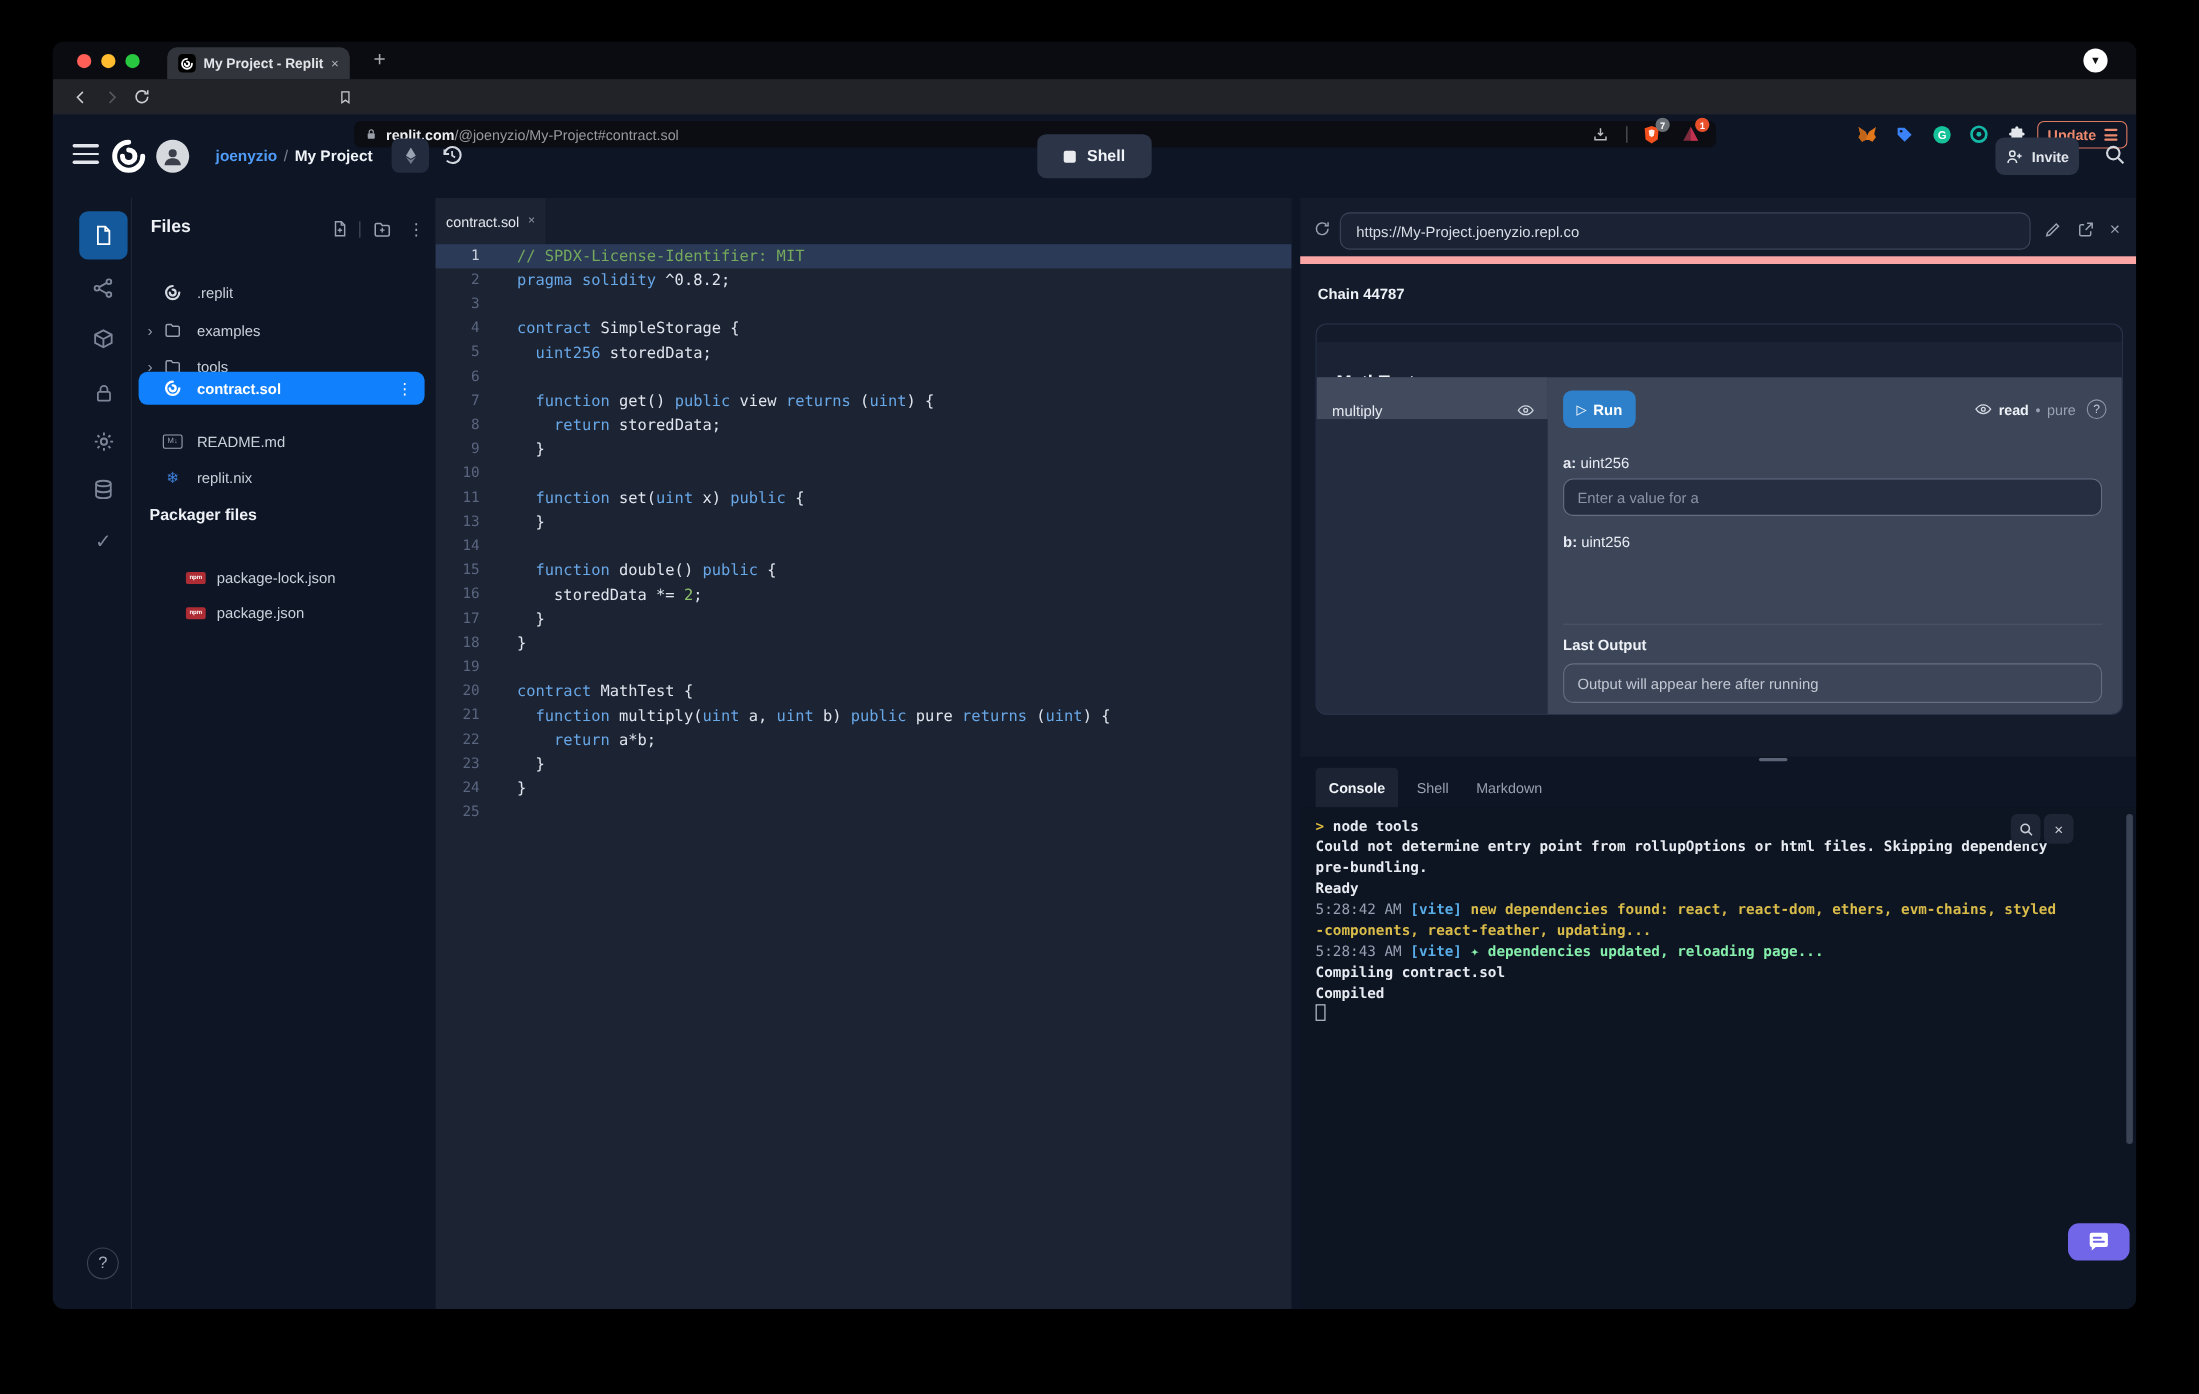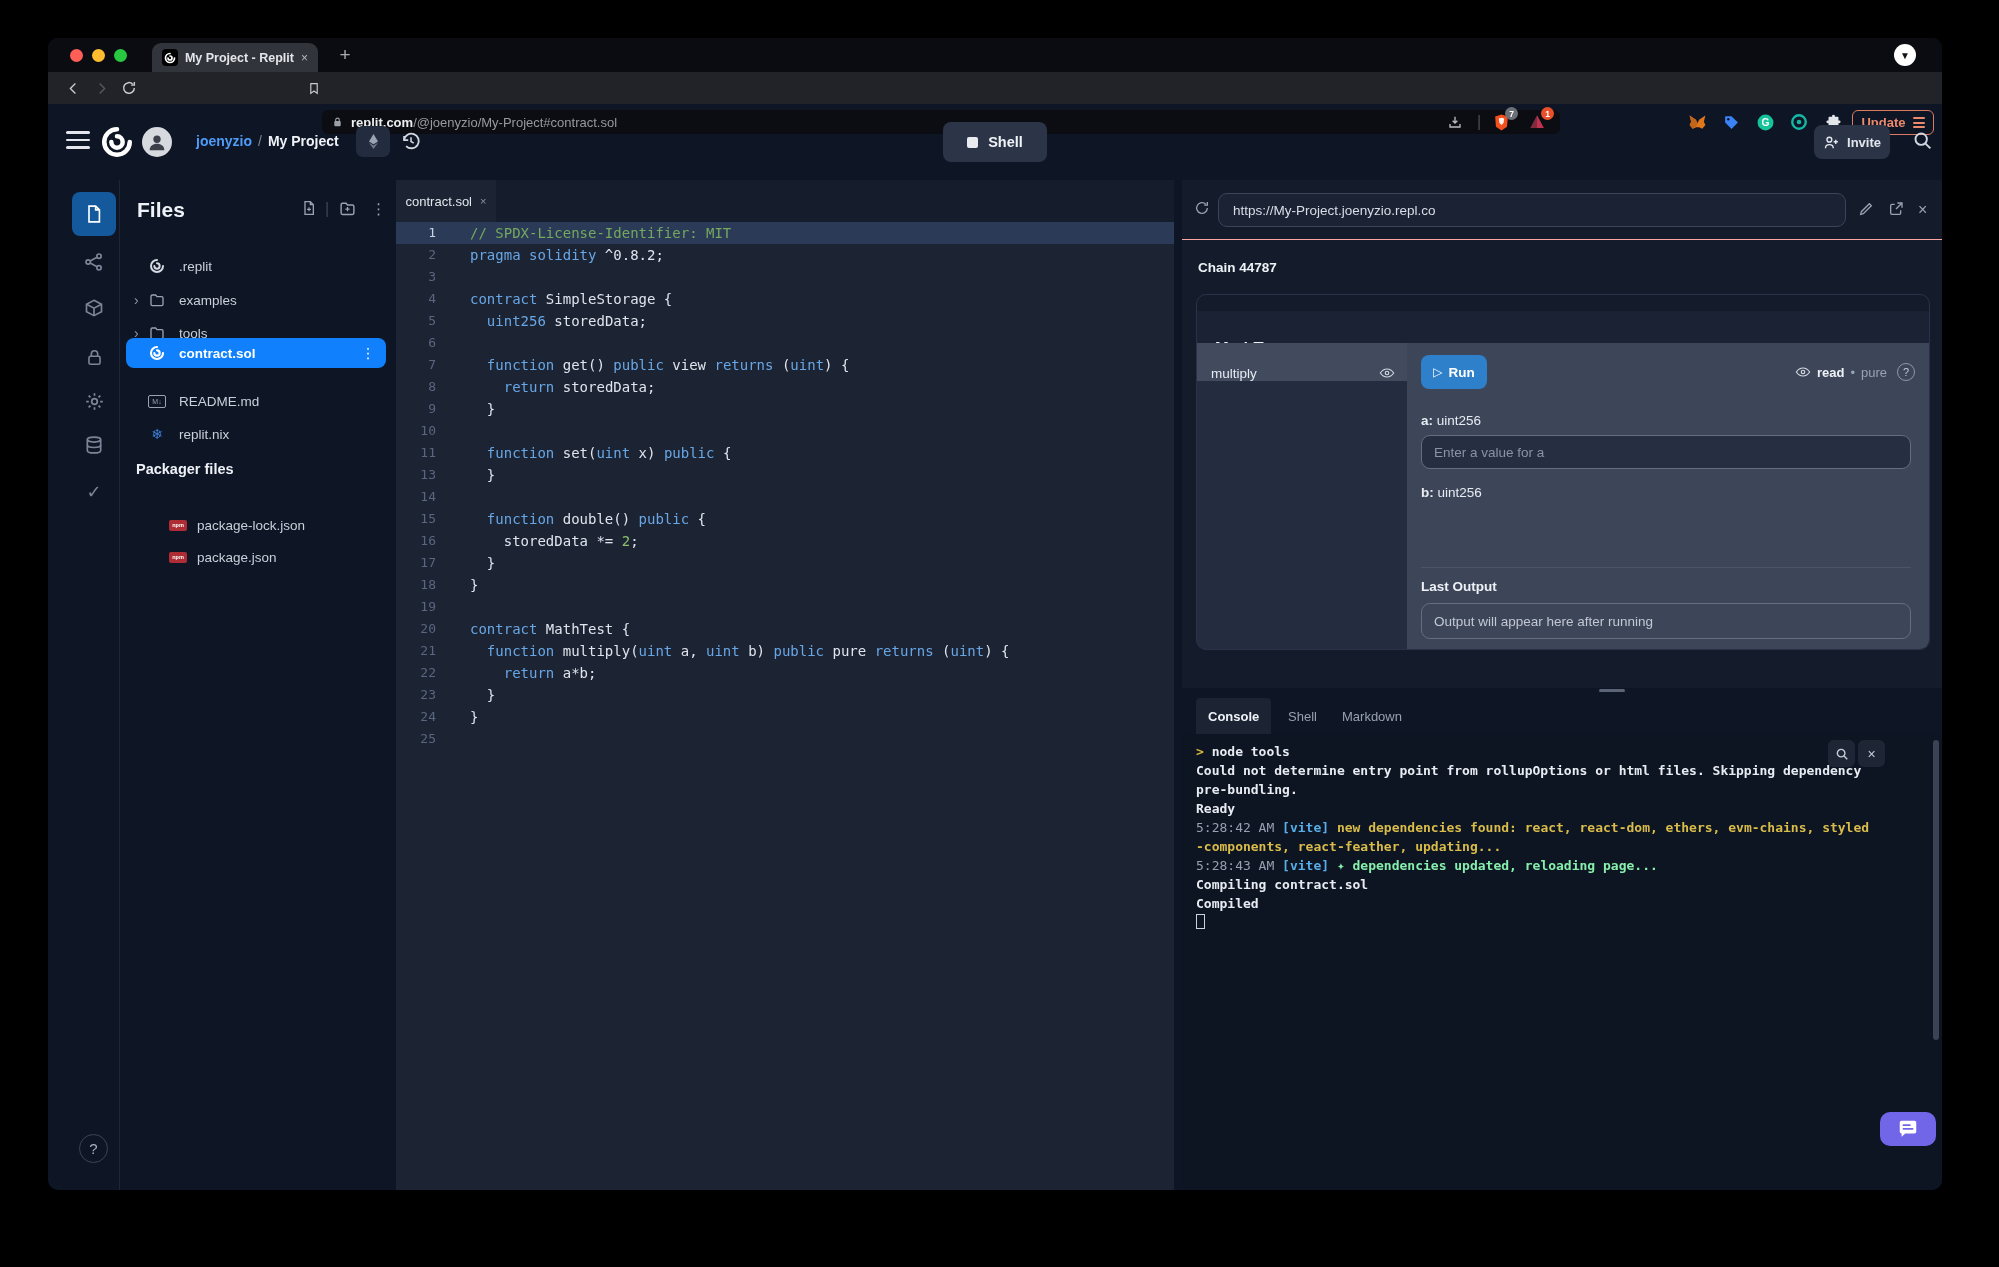--- a/index.html
+++ b/index.html
@@ -43,21 +43,21 @@
 #stopbtn .lbl{color:#f0f3f7;font-size:14.5px;font-weight:700}
 #invitebtn{position:absolute;left:1766px;top:21px;width:76px;height:34px;background:#2b3447;border-radius:8px;display:flex;align-items:center;justify-content:center;gap:7px;color:#e2e6ec;font-size:13px;font-weight:600}
 #hsearch{position:absolute;left:1864px;top:26px;color:#d2d7df}
 
 #rail{position:absolute;left:0;top:142px;width:72px;height:1010px;border-right:1px solid #1d2636}
 #rail .act{position:absolute;left:24px;top:12px;width:44px;height:44px;background:#13599c;border-radius:8px;display:flex;align-items:center;justify-content:center}
 .railico{position:absolute;left:35px;width:22px;height:22px;color:#7d8698;display:flex;align-items:center;justify-content:center}
 #help{position:absolute;left:31px;top:954px;width:29px;height:29px;border:1.5px solid #3c4456;border-radius:50%;color:#a8afbc;font-size:15px;display:flex;align-items:center;justify-content:center}
 
 #files{position:absolute;left:73px;top:142px;width:274px;height:1010px}
-#files .title{position:absolute;left:16px;top:18px;font-size:21px;font-weight:700;color:#eef1f6}
+#files .title{position:absolute;left:16px;top:18px;font-size:16px;font-weight:700;color:#eef1f6}
 .fhico{position:absolute;top:20px;color:#9aa3b2}
 .frow{position:absolute;left:0;width:100%;height:30px;display:flex;align-items:center;color:#c9d0da;font-size:13.5px}
 .frow .chev{position:absolute;left:13px;color:#8e97a6;font-size:14px}
 .frow .ficon{position:absolute;left:27px;width:18px;height:18px;display:flex;align-items:center;justify-content:center;color:#9aa3b2}
 .frow .flabel{position:absolute;left:58px;white-space:nowrap}
 #fsel{position:absolute;left:5px;top:158px;width:260px;height:30px;background:#1180fc;border-radius:8px;color:#fff}
 #fsel .ficon{left:22px}
 #fsel .flabel{left:53px;color:#fff;font-weight:600}
 #fsel .kebab{position:absolute;right:11px;color:#fff;font-size:14px}
 .mdico{width:20px;height:13px;border:1.2px solid #9aa3b2;border-radius:2px;font-size:7px;display:flex;align-items:center;justify-content:center;color:#9aa3b2;letter-spacing:0}
@@ -73,21 +73,21 @@
 #code-rows{position:absolute;left:0;top:42px;width:100%;font-family:"DejaVu Sans Mono",monospace;font-size:14px;font-weight:500}
 .cl{position:relative;height:22px;line-height:22px;white-space:pre;display:flex}
 .cl .ln{width:56px;padding-right:16px;text-align:right;color:#5a6680;flex:none;font-size:13px}
 .cl .ct{padding-left:18px}
 .cl.al{background:#2b3a57}
 .cl.al .ln{color:#ccd3e0}
 .kw{color:#68a7e6}.pl{color:#dfe4ed}.cm{color:#74a95e}.num{color:#8cc06a}
 
 #right{position:absolute;left:1134px;top:142px;width:760px;height:1010px}
 #webview{position:absolute;left:0;top:0;width:100%;height:508px;background:#141c2c}
-#urlrow{position:absolute;left:0;top:0;width:100%;height:60px;border-bottom:1px solid #fca5a5}
+#urlrow{position:absolute;left:0;top:0;width:100%;height:60px;border-bottom:7px solid #fca5a5}
 #wvrefresh{position:absolute;left:12px;top:20px;color:#9aa3b2}
 #wvurl{position:absolute;left:36px;top:13px;width:628px;height:34px;border:1.5px solid #3b4458;background:#1a2234;border-radius:9px;color:#d9dee6;font-size:13.5px;display:flex;align-items:center;padding:0 14px}
 .wvico{position:absolute;top:21px;color:#9aa3b2}
 #chain{position:absolute;left:16px;top:80px;font-size:13.5px;font-weight:700;color:#eef1f6}
 #card{position:absolute;left:14px;top:114px;width:734px;height:356px;border-radius:10px;border:1px solid #29324a;overflow:hidden}
 #chead{position:absolute;left:0;top:16px;width:100%;height:48px;background:#1a2234;border-bottom:1px solid #10192b;display:flex;align-items:flex-end}
 #chead .nm{margin-left:18px;font-size:16.5px;font-weight:700;color:#eef2f7}
 #chead .dd{margin-left:12px;color:#c3cad6;font-size:13px;display:inline-block;transform:rotate(90deg)}
 #chead .cx{position:absolute;right:18px;color:#c3cad6;font-size:16px}
 #cbody{position:absolute;left:0;top:48px;width:100%;height:308px;background:#3d4659}

